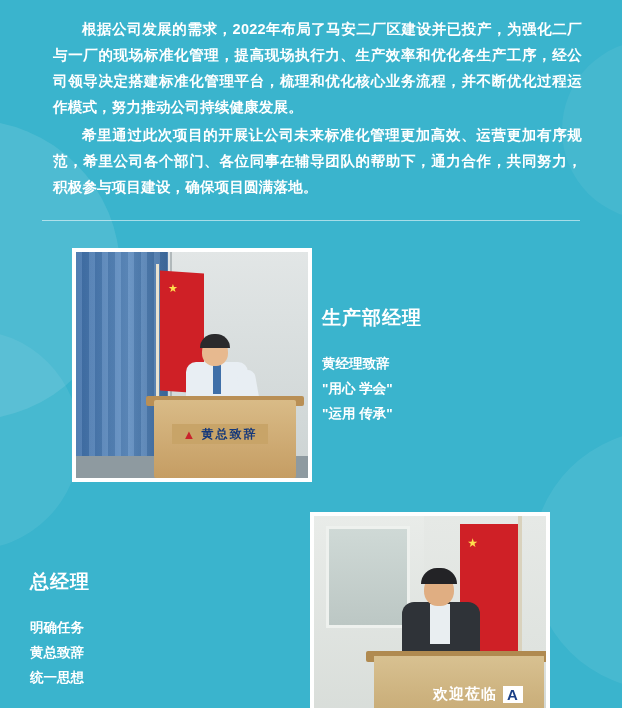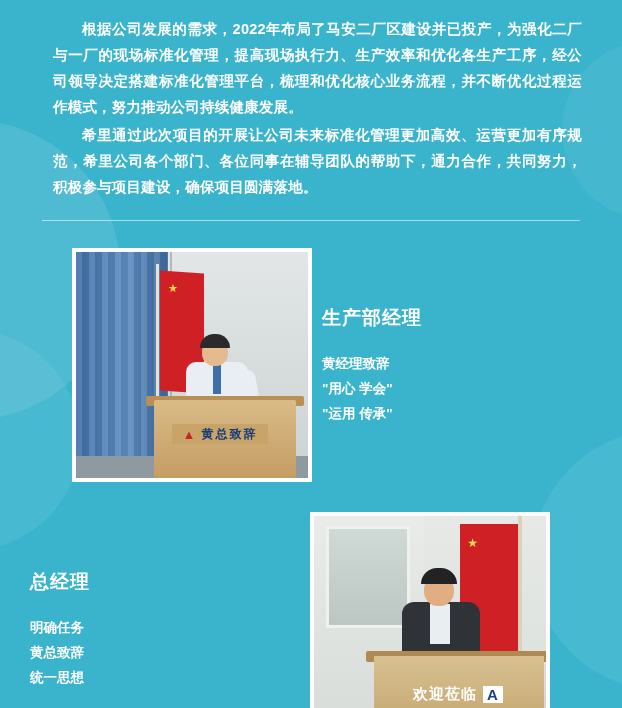--- a/index.html
+++ b/index.html
@@ -125,21 +125,21 @@
 
   
   .p2-bg { position:absolute; inset:0; background: linear-gradient(180deg,#e6e9e6 0%,#dfe3df 60%,#cdd2ce 100%); }
   .p2-wall { position:absolute; left:0; top:0; width:110px; height:100%; background: linear-gradient(180deg,#e9ece9,#d6dbd7); }
   .p2-win { position:absolute; left:12px; top:10px; width:78px; height:96px; background: linear-gradient(180deg,#cfd9d6,#bcc7c4); border:3px solid #eef1ee; }
   .p2-flag { position:absolute; right:28px; top:8px; width:58px; height:150px; background:#cf2026; }
   .p2-flagstar { position:absolute; right:68px; top:20px; color:#ffdf4d; font-size:12px; }
   .p2-pole { position:absolute; right:24px; top:0; width:4px; height:180px; background:#d9d2bd; }
   .p2-podium { position:absolute; left:60px; bottom:0; width:170px; height:86px; background: linear-gradient(180deg,#d8c191,#c0a169); }
   .p2-podium-top { position:absolute; left:52px; bottom:80px; width:186px; height:11px; background:#b08a50; border-radius:2px; }
-  .p2-logo { position:absolute; left:82px; bottom:36px; width:124px; height:24px; color:#ffffff; font-size:15px; font-weight:bold; letter-spacing:1px; display:flex; align-items:center; justify-content:center; }
+  .p2-logo { position:absolute; left:102px; bottom:36px; width:124px; height:24px; color:#ffffff; font-size:15px; font-weight:bold; letter-spacing:1px; display:flex; align-items:center; justify-content:center; }
   .p2-logo .mark { display:inline-block; margin-left:6px; color:#1a3f86; background:#ffffff; padding:0 4px; }
   .p2-person-head { position:absolute; left:110px; top:58px; width:30px; height:32px; border-radius:50% 50% 45% 45%; background:#e0ae82; }
   .p2-person-hair { position:absolute; left:107px; top:52px; width:36px; height:16px; border-radius:16px 16px 0 0; background:#232326; }
   .p2-person-body { position:absolute; left:88px; top:86px; width:78px; height:68px; background:#2f3338; border-radius:12px 12px 0 0; }
   .p2-shirt { position:absolute; left:116px; top:88px; width:20px; height:40px; background:#e9eef1; }
 </style>
 </head>
 <body>
 
 <div class="bg-decor">

